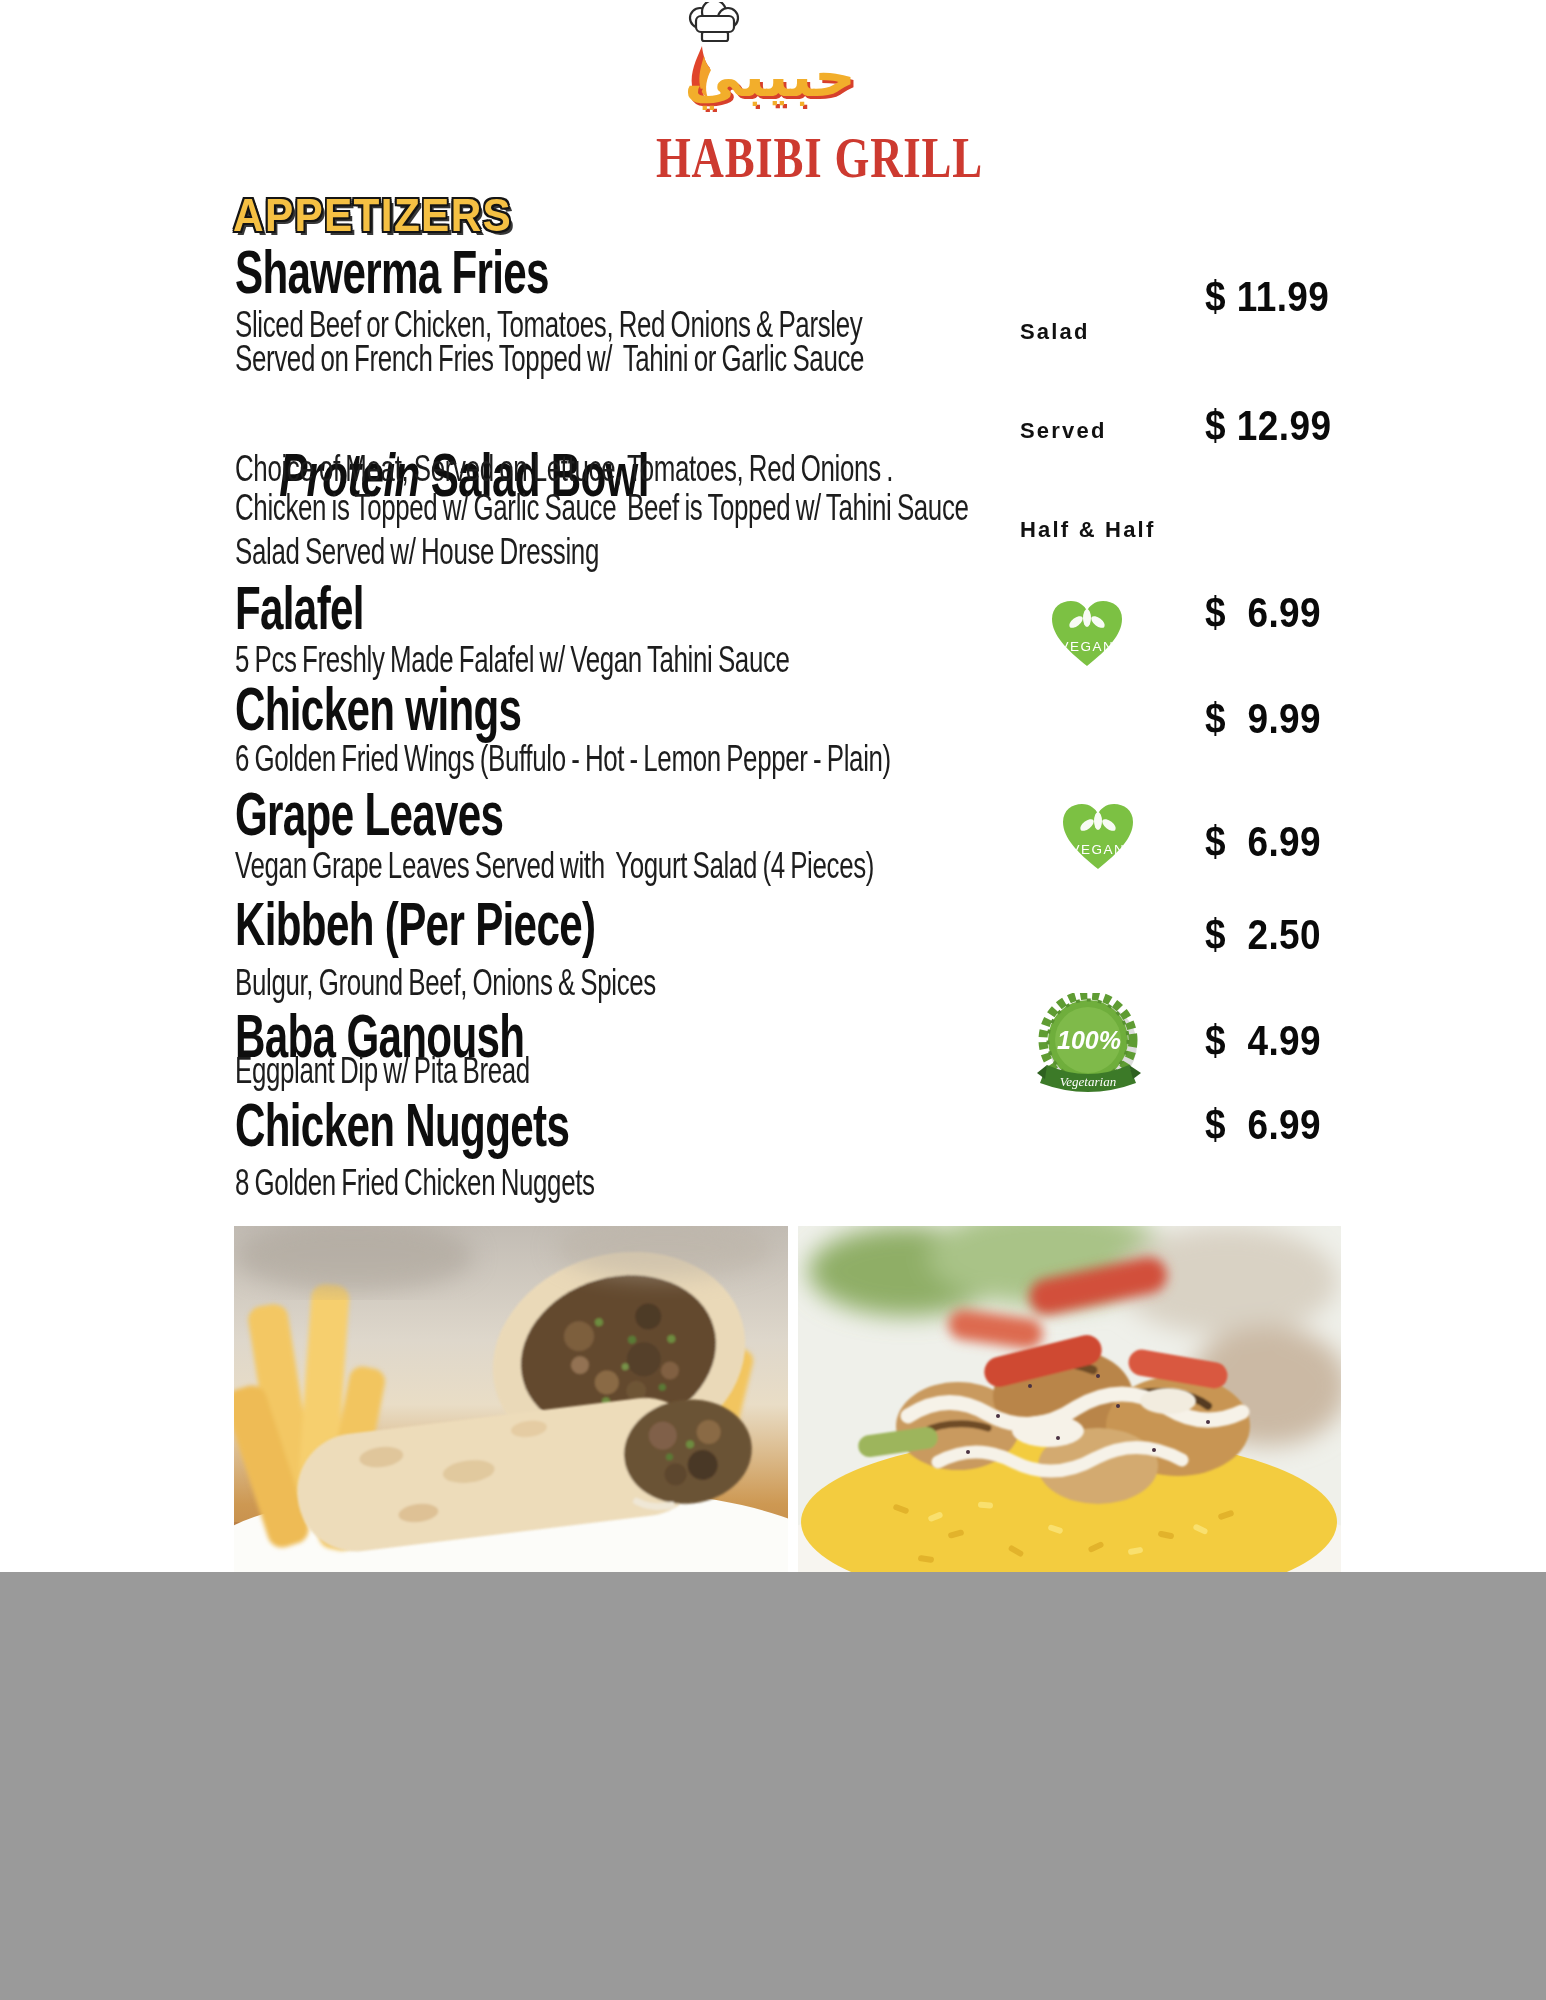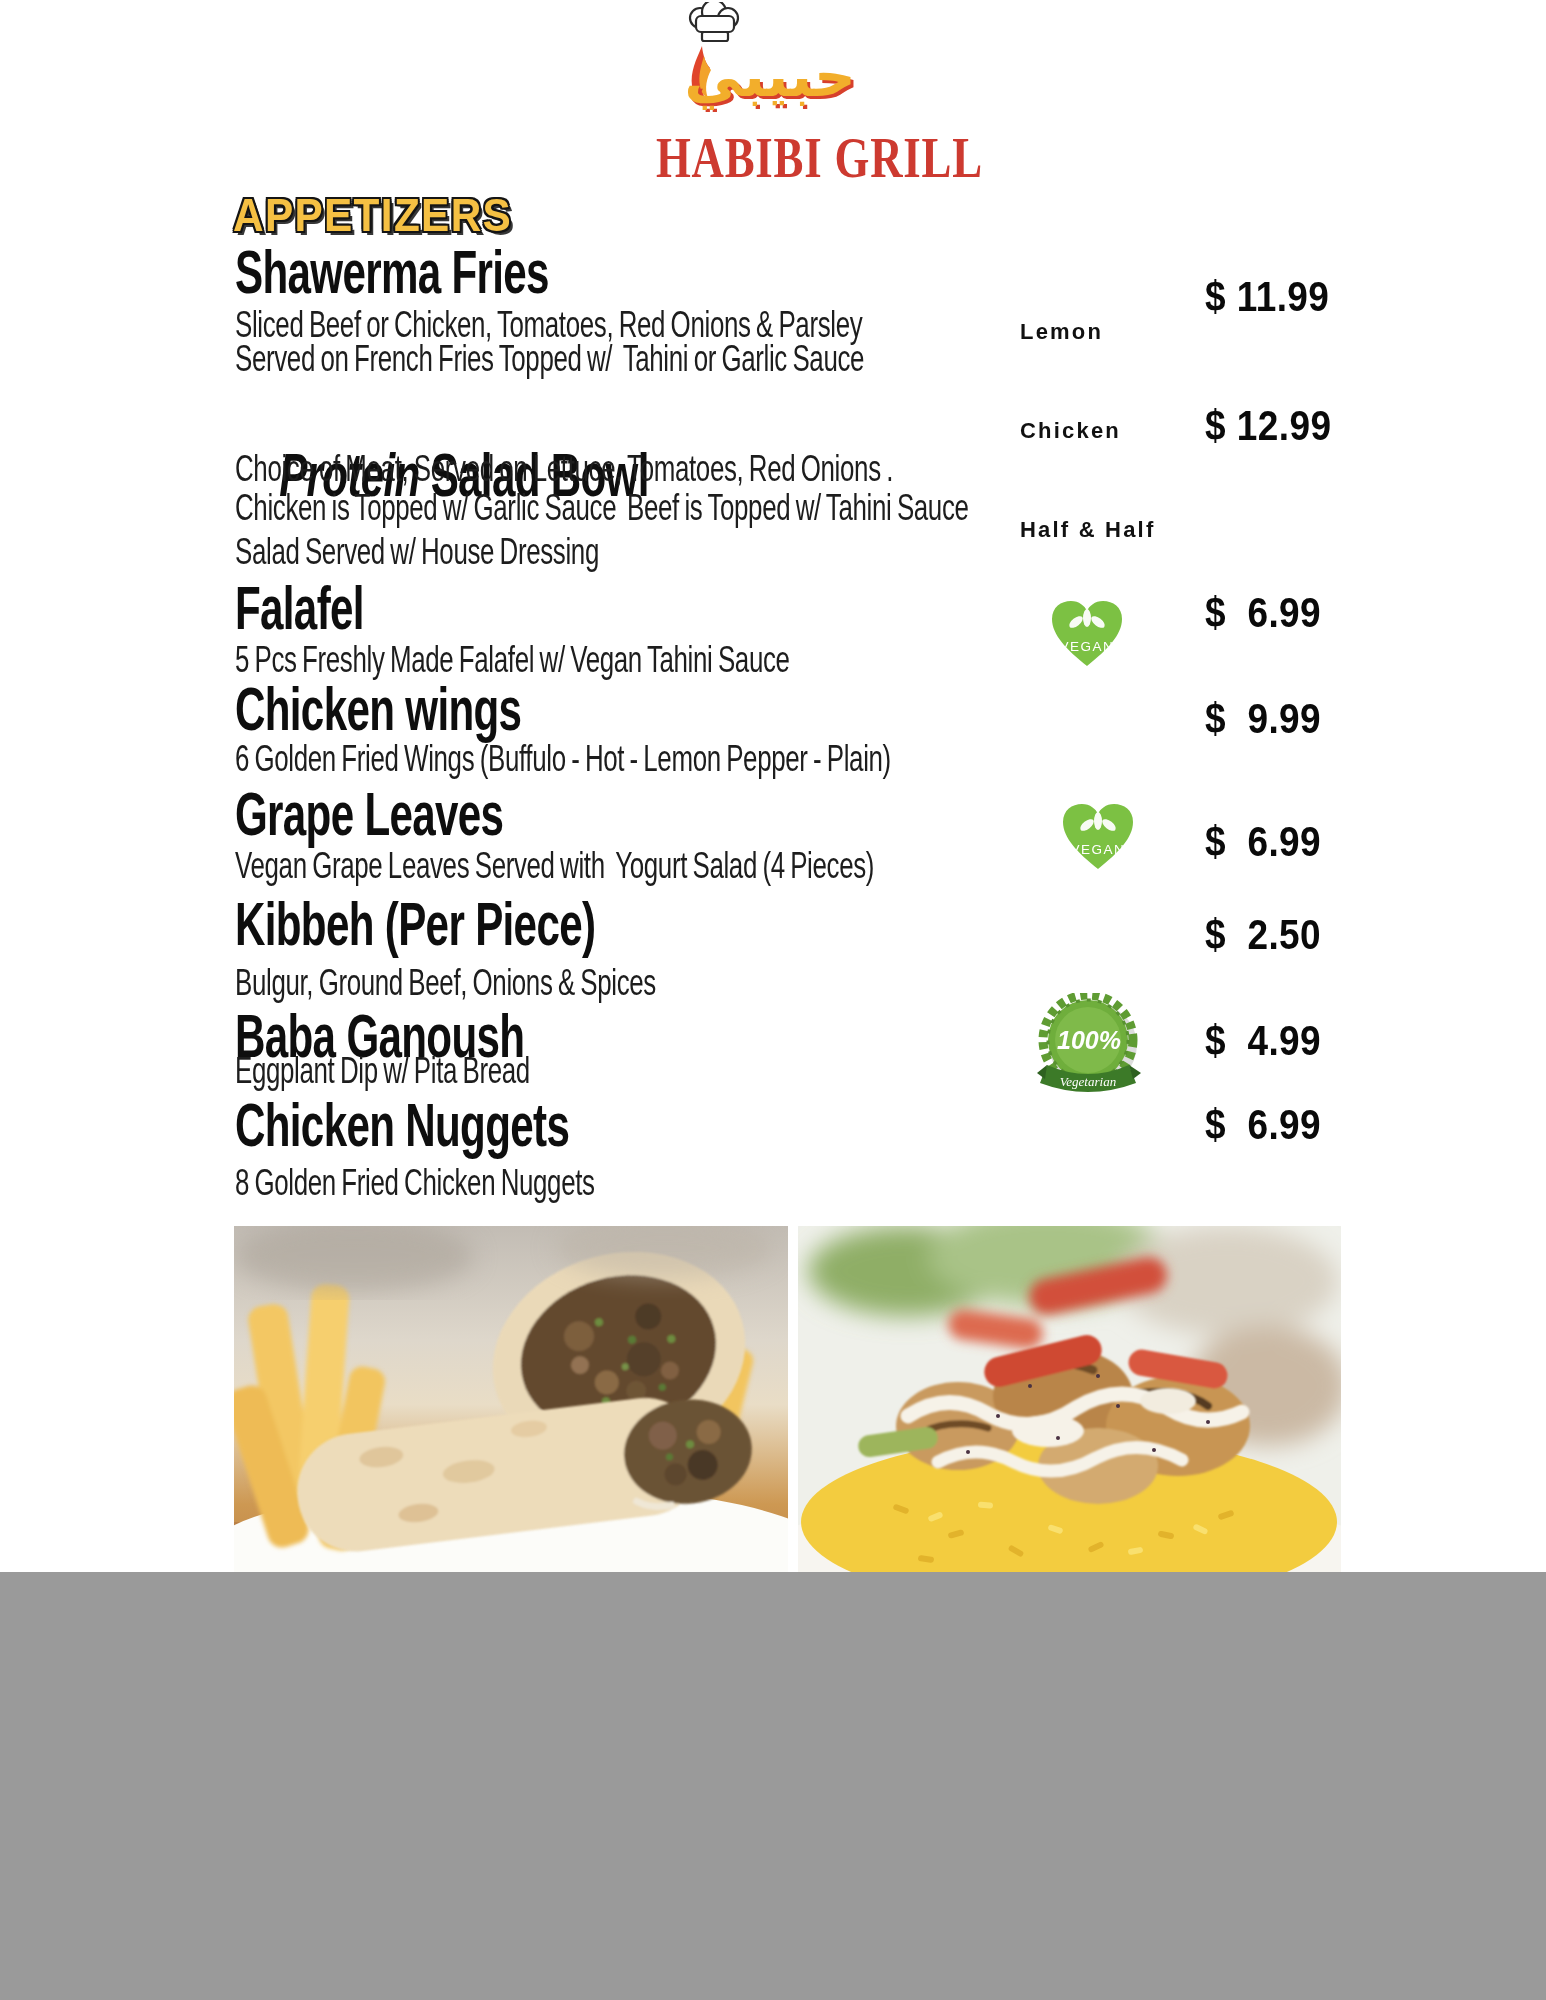--- a/index.html
+++ b/index.html
@@ -89,22 +89,22 @@
   <div class="abs brand">
     <span>HABIBI GRILL</span>
   </div>
 
   <div class="abs sec">APPETIZERS</div>
 
   <div class="abs item-name" style="top:241px">Shawerma Fries</div>
   <div class="abs item-desc" style="top:306px">Sliced Beef or Chicken, Tomatoes, Red Onions &amp; Parsley</div>
   <div class="abs item-desc" style="top:340px">Served on French Fries Topped w/  Tahini or Garlic Sauce</div>
   <div class="abs opts">
-    <div>Lemon</div>
-    <div>Chicken</div>
+    <div>Salad</div>
+    <div>Served</div>
     <div>Half &amp; Half</div>
   </div>
   <div class="abs price" style="top:276px">$ 11.99</div>
 
   <div class="abs item-name" style="top:382px">
     <span class="it">Protein</span><span> Salad Bowl</span>
   </div>
   <div class="abs item-desc" style="top:450px">Choice of Meat, Served on Lettuce, Tomatoes, Red Onions .</div>
   <div class="abs item-desc" style="top:489px">Chicken is Topped w/ Garlic Sauce  Beef is Topped w/ Tahini Sauce</div>
   <div class="abs item-desc" style="top:533px">Salad Served w/ House Dressing</div>

